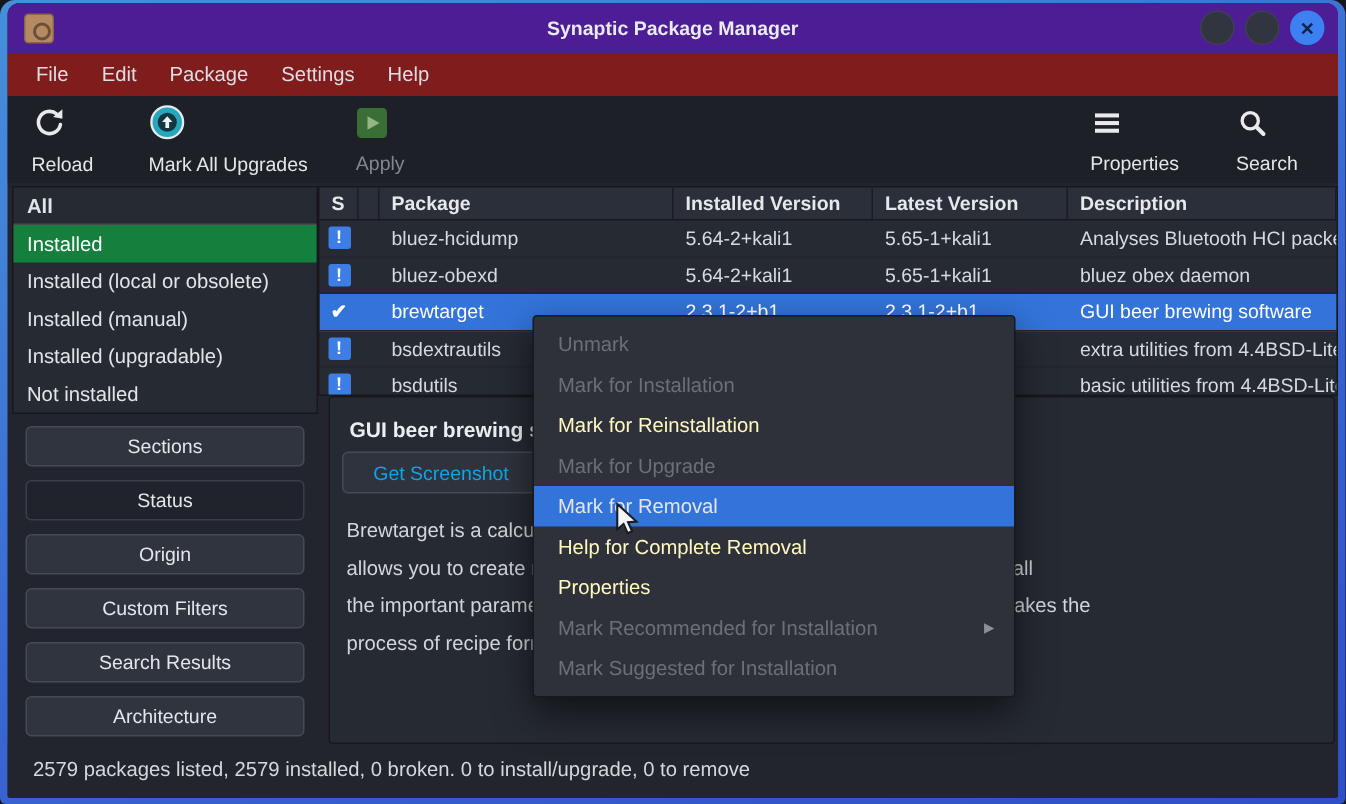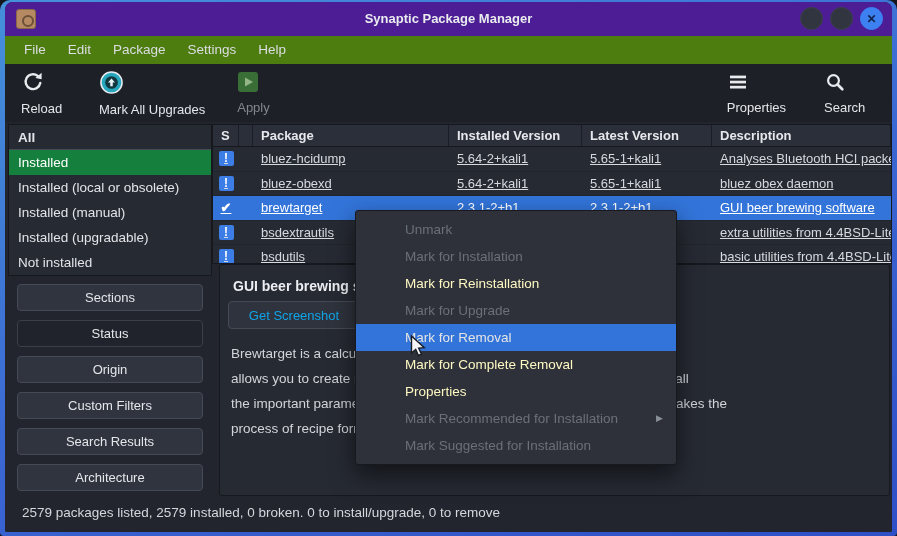--- a/index.html
+++ b/index.html
@@ -16,21 +16,21 @@
   .app-icon::after { content:""; position:absolute; left:5px; top:5px; width:8px; height:8px;
               border:2px solid #6b4f37; border-radius:50%; }
   .win-title { position:absolute; left:0; right:0; top:9px; text-align:center; font-size:13px;
                font-weight:bold; color:#e9ebef; }
   .win-btns { position:absolute; right:9px; top:5px; display:flex; gap:7px; }
   .win-btn { width:23px; height:23px; border-radius:50%; background:#31353f; border:1px solid #3c414c; }
   .win-btn.close { background:#3d80f2; border-color:#3d80f2; color:#10224a; font-size:12px; font-weight:bold;
                    display:flex; align-items:center; justify-content:center; line-height:1; }
 
   
-  .menubar { position:absolute; left:0; top:34px; right:0; height:28px; background:#4d7c0f;
+  .menubar { position:absolute; left:0; top:34px; right:0; height:28px; background:#7f1d1d;
              display:flex; align-items:center; padding-left:8px; }
   .menubar .mitem { padding:0 11px; font-size:13.5px; color:#dcdee3; height:28px; line-height:28px; }
 
   
   .toolbar { position:absolute; left:0; top:62px; right:0; height:58px; background:#1d2026;
              display:flex; align-items:stretch; }
   .tool { display:flex; flex-direction:column; align-items:flex-start; justify-content:center; gap:3px;
           padding:0 16px; min-width:78px; }
   .tool .tlabel { font-size:13px; color:#e4e6ea; white-space:nowrap; }
   .tool.disabled .tlabel { color:#82878f; }
@@ -51,21 +51,21 @@
   .sbtn.active { background:#20232b; border-color:#3a3f49; }
 
   
   .pkg-table { position:absolute; left:207px; top:122px; width:680px; height:140px;
                background:#262a33; border:1px solid #16181d; overflow:hidden; }
   .thead, .trow { display:grid; grid-template-columns:26px 14px 196px 133px 130px 1fr; }
   .thead { height:22px; background:#2b2f39; border-bottom:1px solid #16181d; }
   .thead .th { font-size:13px; font-weight:bold; color:#e6e8ec; line-height:22px; padding-left:8px;
                border-right:1px solid #1a1d24; white-space:nowrap; overflow:hidden; }
   .trow { height:24.5px; border-bottom:1px solid #22252c; }
-  .trow .td { font-size:13px; color:#d6d9de; line-height:24px; padding-left:8px; white-space:nowrap; overflow:hidden;text-decoration:underline; }
+  .trow .td { font-size:13px; color:#d6d9de; line-height:24px; padding-left:8px; white-space:nowrap; overflow:hidden; }
   .trow.selected { background:#3274d9; }
   .trow.selected .td { color:#fff; }
   .badge-cell { display:flex; align-items:center; justify-content:center; padding:0 !important; }
   .trow.upgradable .badge { width:15px; height:15px; background:#3d7de6; border-radius:2px;
         color:#fff; font-weight:bold; font-size:12px; line-height:15px; text-align:center; }
   .trow.upgradable .badge::after { content:"!"; }
   .trow.installed .badge { color:#fff; font-weight:bold; font-size:13px; }
   .trow.installed .badge::after { content:"\2714"; }
 
   
@@ -80,21 +80,21 @@
   .d-line { font-size:13.5px; color:#d2d5da; line-height:25px; white-space:nowrap; overflow:hidden; }
 
   
   .statusbar { position:absolute; left:0; right:0; bottom:0; height:36px; background:#22252d; }
   .status-text { position:absolute; left:17px; top:9px; font-size:13.5px; color:#d4d7dc; white-space:nowrap; }
 
   
   .ctx-menu { position:absolute; left:350px; top:208px; width:322px; background:#2e3139;
               border:1px solid #17191e; border-radius:3px; padding:5px 0;
               box-shadow:0 10px 24px rgba(0,0,0,.55); z-index:50; }
-  .ctx-item { position:relative; height:27px; line-height:27px; padding-left:49px; font-size:13.5px;
+  .ctx-item { position:relative; height:27px; line-height:27px; padding-left:16px; font-size:13.5px;
               white-space:nowrap; }
   .ctx-item.disabled { color:#6b7078; }
   .ctx-item.enabled { color:#fef9c3; }
   .ctx-item.highlighted { background:#3274d9; color:#e5e5e5; }
   .ctx-item.submenu::after { content:"\25B6"; position:absolute; right:13px; top:0; font-size:9px;
               color:#8a9098; }
 
   
   .cursor { position:absolute; left:405px; top:333px; z-index:60; pointer-events:none; }
 </style>
@@ -274,21 +274,21 @@
   <div class="statusbar">
     <div class="status-text">2579 packages listed, 2579 installed, 0 broken. 0 to install/upgrade, 0 to remove</div>
   </div>
 
   <div class="ctx-menu">
     <div class="ctx-item disabled">Unmark</div>
         <div class="ctx-item disabled">Mark for Installation</div>
         <div class="ctx-item enabled">Mark for Reinstallation</div>
         <div class="ctx-item disabled">Mark for Upgrade</div>
         <div class="ctx-item highlighted">Mark for Removal</div>
-        <div class="ctx-item enabled">Mark for Complete Removal</div>
+        <div class="ctx-item enabled">Help for Complete Removal</div>
         <div class="ctx-item enabled">Properties</div>
         <div class="ctx-item disabled submenu">Mark Recommended for Installation</div>
         <div class="ctx-item disabled">Mark Suggested for Installation</div>
   </div>
 
   <div class="cursor">
     <svg width="22" height="25" viewBox="0 0 22 25">
       <path d="M1.5 1 L1.5 18 L5.7 14.3 L8.4 20.5 L11.4 19.2 L8.7 13.1 L14.3 12.7 Z" fill="#f4f5f7" stroke="#1a1c22" stroke-width="1.4"></path>
     </svg>
   </div>

